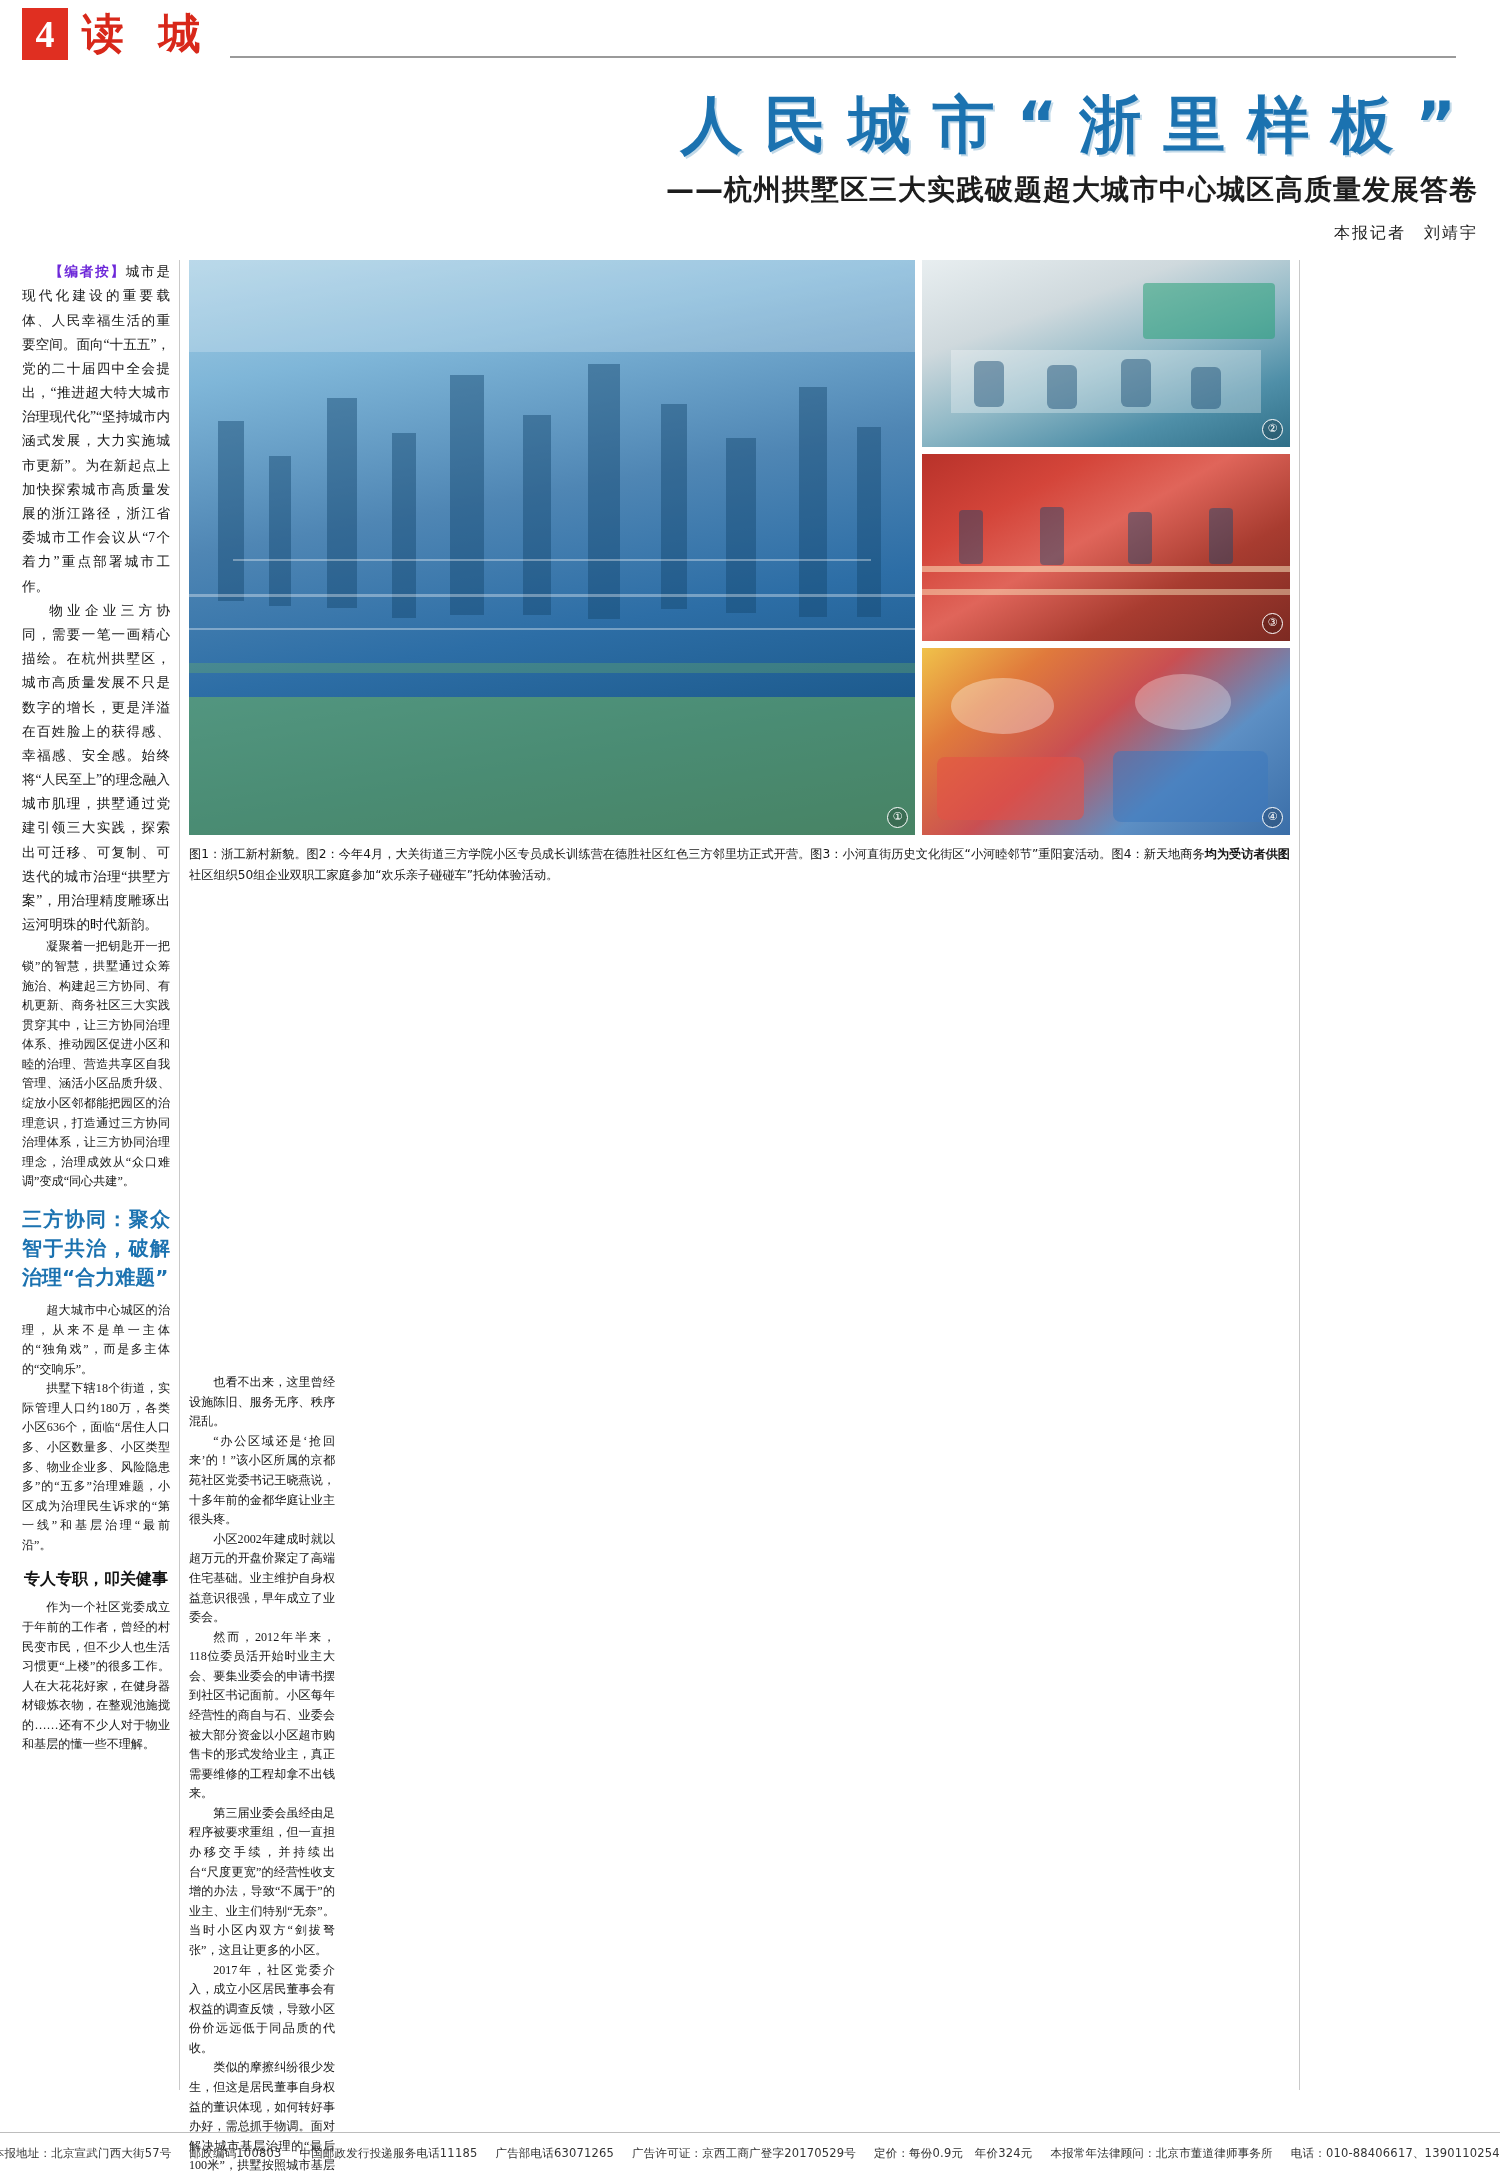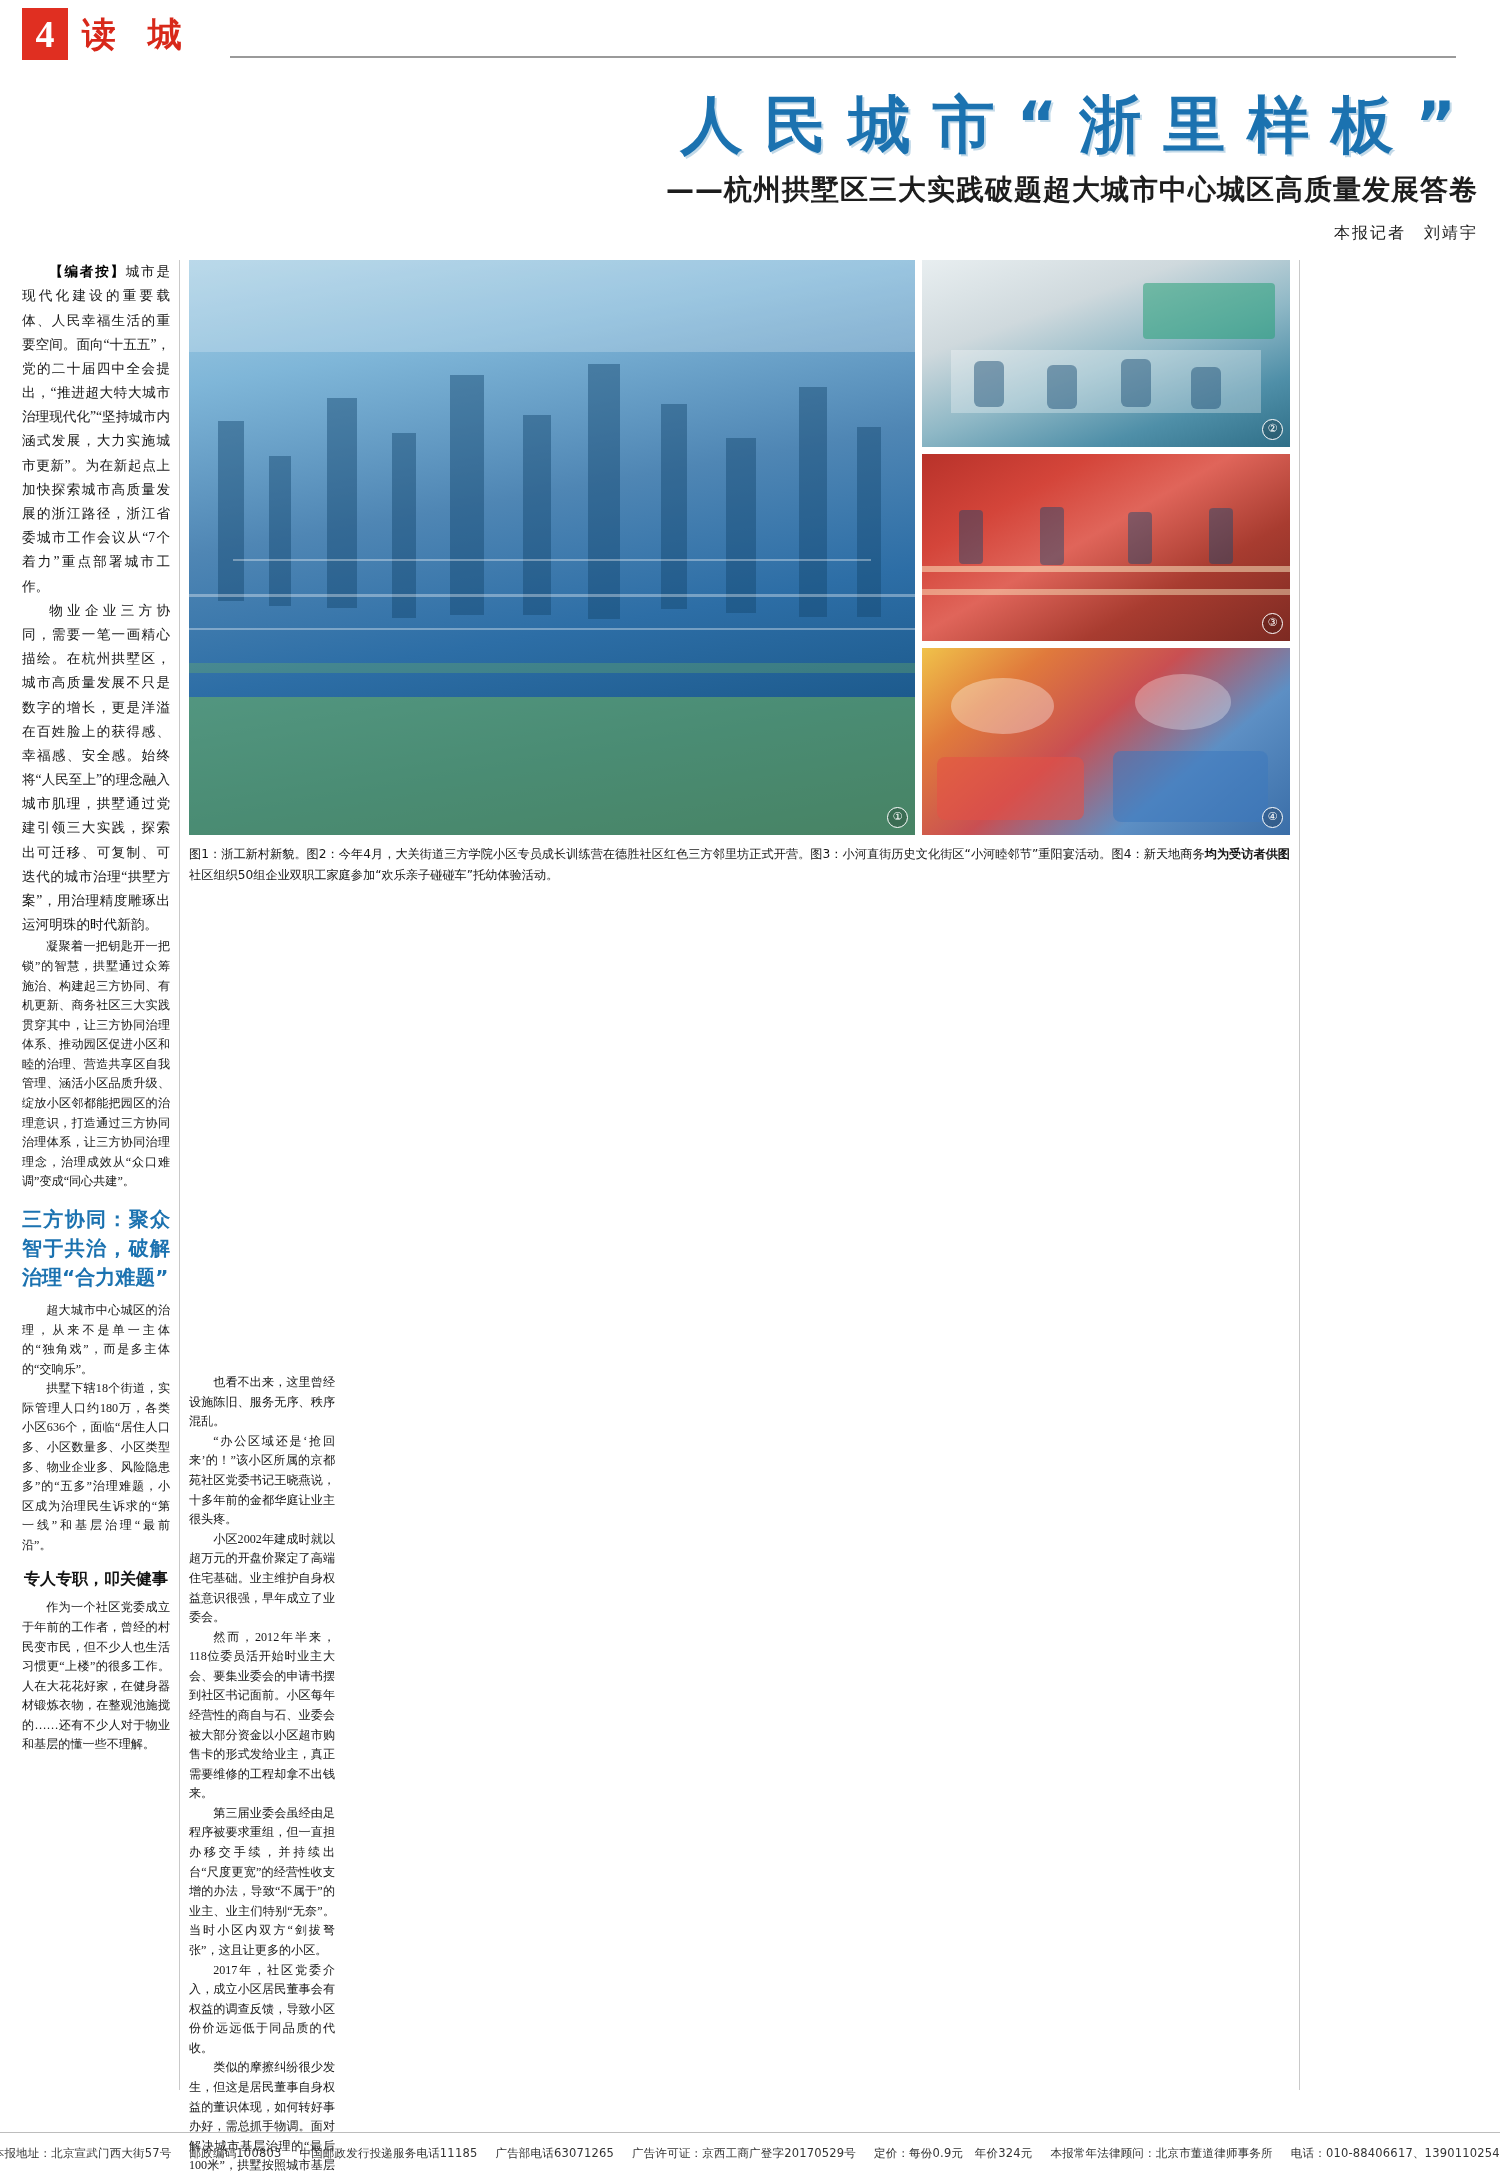--- a/index.html
+++ b/index.html
@@ -13,21 +13,21 @@
   .page{width:1500px;height:2173px;position:relative;box-sizing:border-box;padding:0 22px;}
 
   
   .masthead{height:62px;display:flex;align-items:flex-start;position:relative;padding-top:8px;}
   .pagenum{
     width:46px;height:52px;background:#e02f21;color:#fff;
     font-family:"Liberation Serif",serif;font-weight:bold;font-size:38px;
     display:flex;align-items:center;justify-content:center;line-height:1;
   }
   .sect-name{
-    margin-left:14px;color:#d8281a;font-weight:bold;font-size:34px;
+    margin-left:14px;color:#d8281a;font-weight:bold;font-size:42px;
     letter-spacing:10px;line-height:52px;font-family:"DejaVu Sans",sans-serif;
   }
   .mast-right{margin-left:auto;display:flex;align-items:center;gap:0;padding-right:2px;}
   .mast-date{
     text-align:right;font-size:14px;line-height:1.5;padding-right:11px;
     border-right:1px solid #777;color:#222;font-family:"DejaVu Sans",sans-serif;
   }
   .mast-date .d2{font-size:13px;}
   .mast-logo{
     margin-left:12px;color:#d8281a;font-weight:bold;font-size:31px;
@@ -57,21 +57,21 @@
     color:#161616;
   }
   .colsep{width:1px;background:#c9c9c9;margin:0 9px;flex:0 0 1px;}
   .c-w{width:148px;flex:0 0 148px;}
   .c-n{width:146px;flex:0 0 146px;}
 
   .editor-note{
     font-family:"Liberation Serif",serif;font-size:13.6px;line-height:1.78;
     text-indent:2em;text-align:justify;
   }
-  .editor-note .tag{color:#000000;font-weight:bold;}
+  .editor-note .tag{color:#6d28d9;font-weight:bold;}
   .editor-note p{margin:0;}
   .editor-note p+p{margin-top:0;}
 
   .col p{margin:0;text-indent:2em;}
 
   h2.sec{
     color:#1b72b0;font-family:"DejaVu Sans",sans-serif;font-weight:bold;
     font-size:20px;line-height:1.45;margin:13px 0 9px 0;text-indent:0;
     text-align:justify;letter-spacing:0px;
   }

